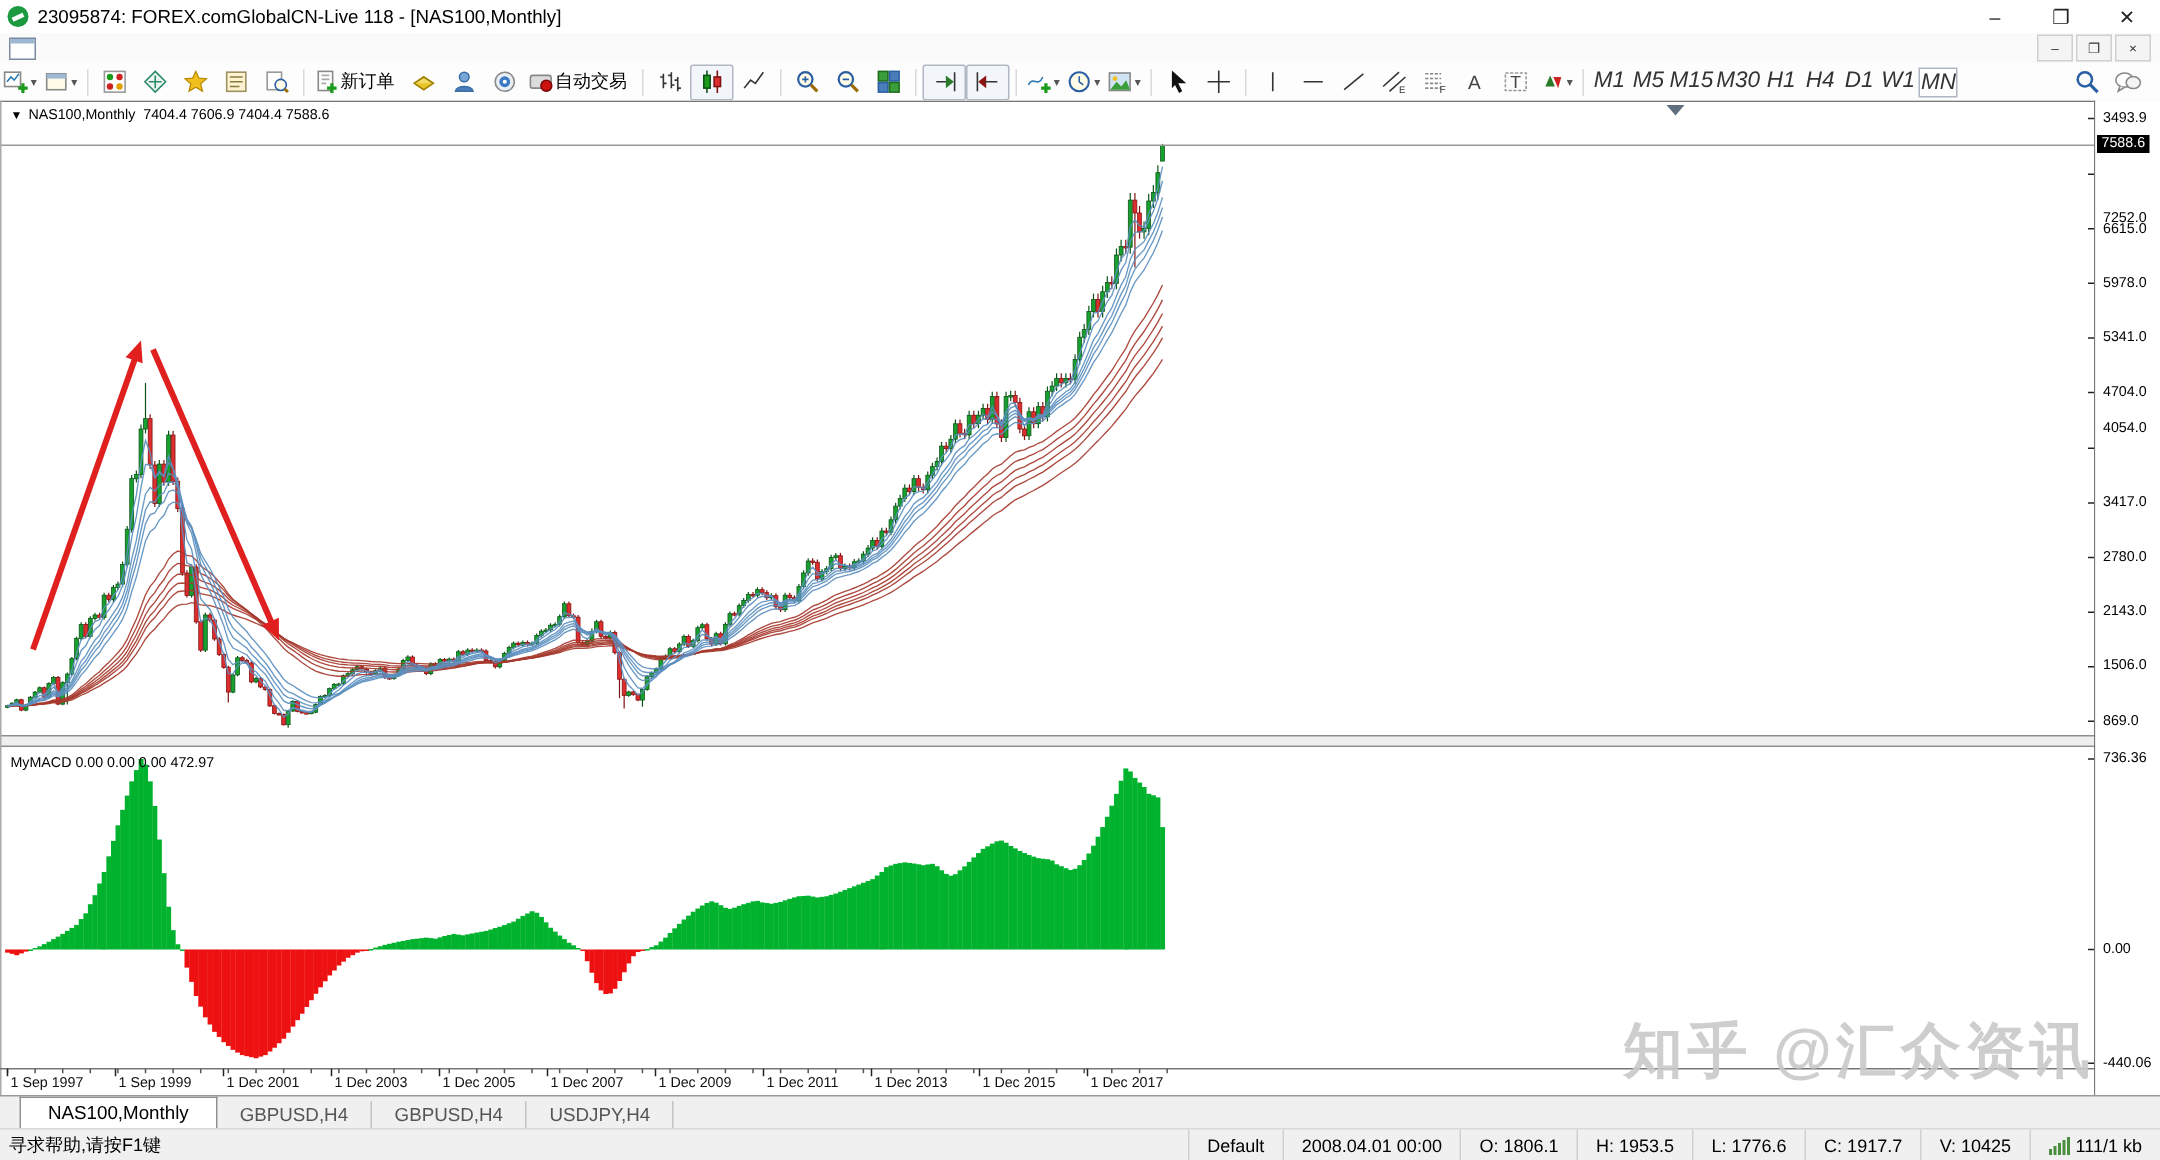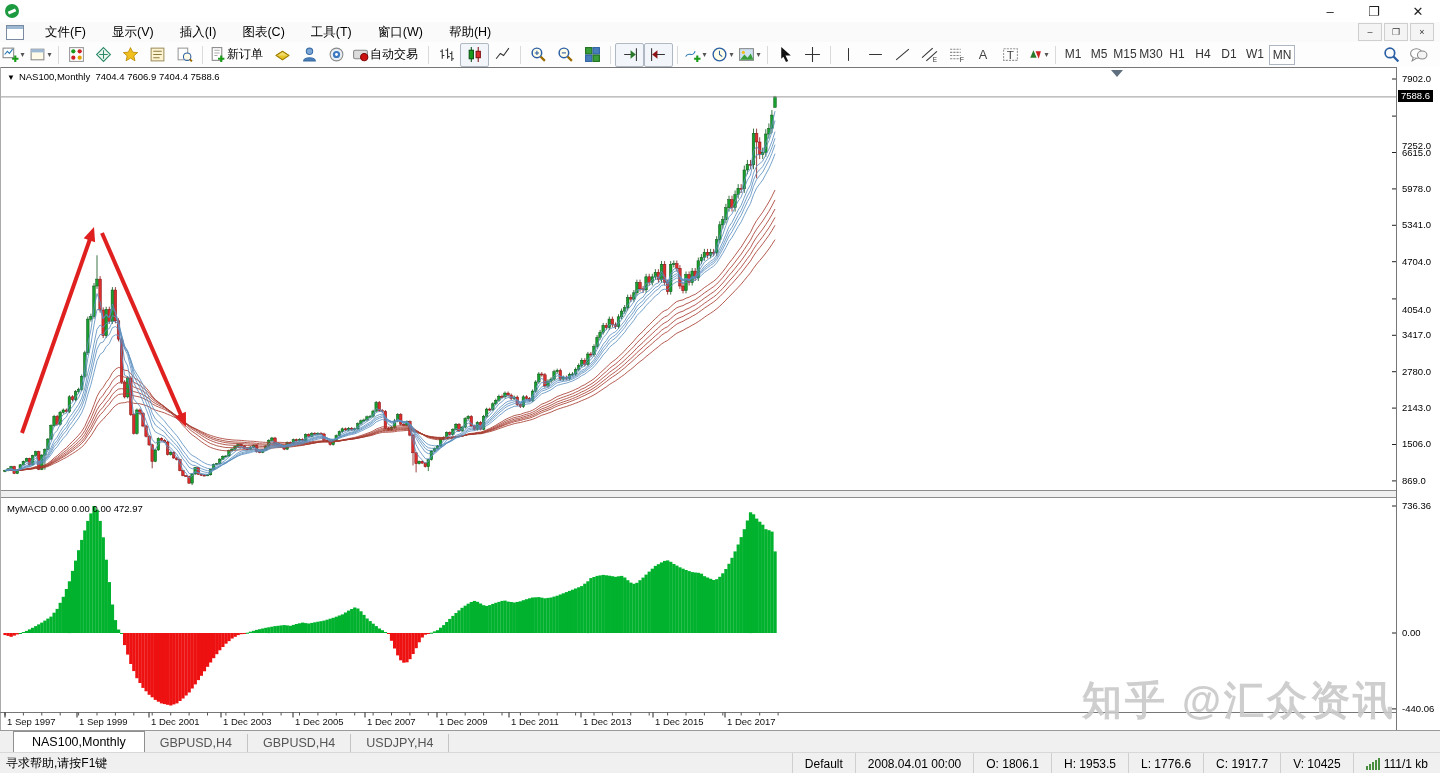--- a/index.html
+++ b/index.html
@@ -24,21 +24,21 @@
   
   .toolbar{position:absolute;top:42px;left:0;width:1440px;height:25px;background:#fdfdfd;
     display:flex;align-items:center;border-bottom:1px solid #d0d0d0;font-size:12px;}
   .tb{height:22px;min-width:23px;padding:0 2px;display:flex;align-items:center;justify-content:center;border-radius:2px;}
   .tb.active{border:1px solid #b0b8c4;background:#f2f6fb;}
   .tb svg{display:block;}
   .tlabel{margin:0 4px 0 1px;white-space:nowrap;font-family:Liberation Serif, serif;}
   .drop{font-size:8px;color:#555;margin-left:1px;}
   .tsep{width:1px;height:18px;background:#dadada;margin:0 4px;flex:0 0 1px;}
   .tf{height:18px;min-width:24px;display:flex;align-items:center;justify-content:center;
-    font-size:12px;color:#333;margin:0 1px;}
+    font-size:15px;color:#333;margin:0 1px;font-style:italic;}
   .tf.active{border:1px solid #aeb6c2;background:#fff;}
   .tright{margin-left:auto;display:flex;align-items:center;margin-right:8px;}
   
   .chart-area{position:absolute;top:67px;left:0;width:1440px;height:663px;background:#fff;}
   #csvg{position:absolute;left:0;top:0;}
   .pane-header{position:absolute;left:7px;font-size:9.5px;color:#000;z-index:5;white-space:pre;}
   .hdr-main{top:4px;}
   .hdr-macd{top:436px;}
   .hdr-caret{font-size:8px;margin-right:4px;}
   #paxis{position:absolute;left:1397px;top:0;width:43px;height:663px;background:#fff;font-size:9.5px;}
@@ -61,38 +61,30 @@
     padding:0 12px;white-space:nowrap;}
   .sconn{display:flex;align-items:center;gap:4px;}
   .bars{display:inline-flex;align-items:flex-end;gap:1px;height:12px;}
   .bars i{width:2px;background:#4a8f3f;display:inline-block;}
 </style>
 </head>
 <body>
 
 <div class="titlebar">
   <span class="app-icon"></span>
+  <span>23095874: FOREX.comGlobalCN-Live 118 - [NAS100,Monthly]</span>
   <div class="wbtns">
     <span class="wbtn">–</span>
     <span class="wbtn">❐</span>
     <span class="wbtn">✕</span>
   </div>
 </div>
 
 <div class="menubar">
   <span class="mdoc"></span>
-  <div id="menus" style="display: flex;">
-      <span class="menu-item">文件(F)</span>
-      <span class="menu-item">显示(V)</span>
-      <span class="menu-item">插入(I)</span>
-      <span class="menu-item">图表(C)</span>
-      <span class="menu-item">工具(T)</span>
-      <span class="menu-item">窗口(W)</span>
-      <span class="menu-item">帮助(H)</span>
-    </div>
   <div class="mdi-btns">
     <span class="mdi-btn">–</span>
     <span class="mdi-btn">❐</span>
     <span class="mdi-btn">×</span>
   </div>
 </div>
 
 <div class="toolbar">
   <span class="tb">
     <svg width="17" height="17" viewBox="0 0 16 16">
@@ -1219,27 +1211,27 @@
       <line x1="1392" y1="341.1" x2="1396" y2="341.1" stroke="#222"></line>
       <line x1="1392" y1="377.5" x2="1396" y2="377.5" stroke="#222"></line>
       <line x1="1392" y1="413.9" x2="1396" y2="413.9" stroke="#222"></line>
       <line x1="1392" y1="439.0" x2="1396" y2="439.0" stroke="#222"></line>
       <line x1="1392" y1="566.0" x2="1396" y2="566.0" stroke="#222"></line>
       <line x1="1392" y1="641.9" x2="1396" y2="641.9" stroke="#222"></line>
     </svg>
   <div class="pane-header hdr-main"><span class="hdr-caret">▼</span><span>NAS100,Monthly  7404.4 7606.9 7404.4 7588.6</span></div>
   <div class="pane-header hdr-macd"><span>MyMACD 0.00 0.00 0.00 472.97</span></div>
   <div id="paxis">
-      <div class="ptick" style="top: 6px;">7902.0</div>
+      <div class="ptick" style="top: 6px;">3493.9</div>
       <div class="ptick" style="top: 43px; margin-top: 30px;">7252.0</div>
       <div class="ptick" style="top: 80px;">6615.0</div>
       <div class="ptick" style="top: 116px;">5978.0</div>
       <div class="ptick" style="top: 152px;">5341.0</div>
       <div class="ptick" style="top: 189px;">4704.0</div>
-      <div class="ptick" style="top: 237px;">4054.0</div>
+      <div class="ptick" style="top: 213px;">4054.0</div>
       <div class="ptick" style="top: 262px;">3417.0</div>
       <div class="ptick" style="top: 299px; text-align: center;">2780.0</div>
       <div class="ptick" style="top: 335px;">2143.0</div>
       <div class="ptick" style="top: 371px;">1506.0</div>
       <div class="ptick" style="top: 408px;">869.0</div>
       <div class="pcur" style="top: 23px;">7588.6</div>
       <div class="ptick" style="top: 433px;">736.36</div>
       <div class="ptick" style="top: 560px;">0.00</div>
       <div class="ptick" style="top: 636px;">-440.06</div>
     </div>

